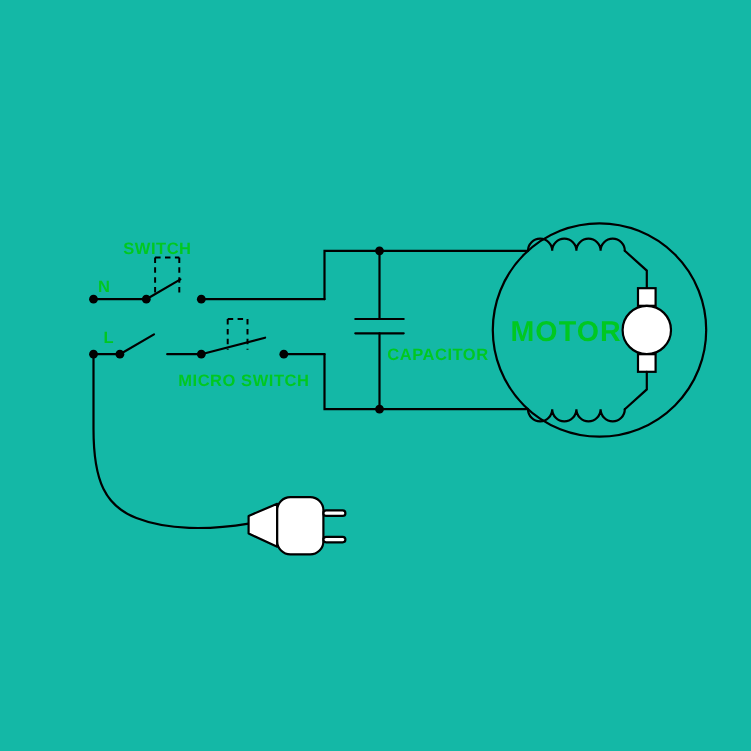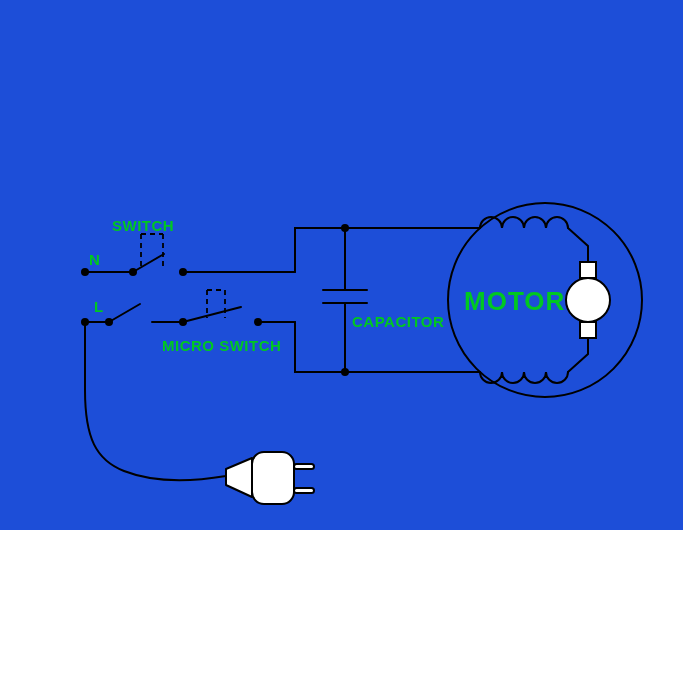--- a/index.html
+++ b/index.html
@@ -3,22 +3,22 @@
 <meta charset="utf-8">
 <style>
   html, body {
     margin: 0;
     padding: 0;
     background: #ffffff;
   }
   .canvas {
     position: relative;
     width: 683px;
-    height: 530px;
-    background: #1d4ed8;
+    height: 683px;
+    background: #14b8a6;
     overflow: hidden;
   }
   svg {
     display: block;
   }
   .lbl {
     font-family: "Liberation Sans", sans-serif;
     font-weight: bold;
     font-size: 15px;
     letter-spacing: 0.5px;

